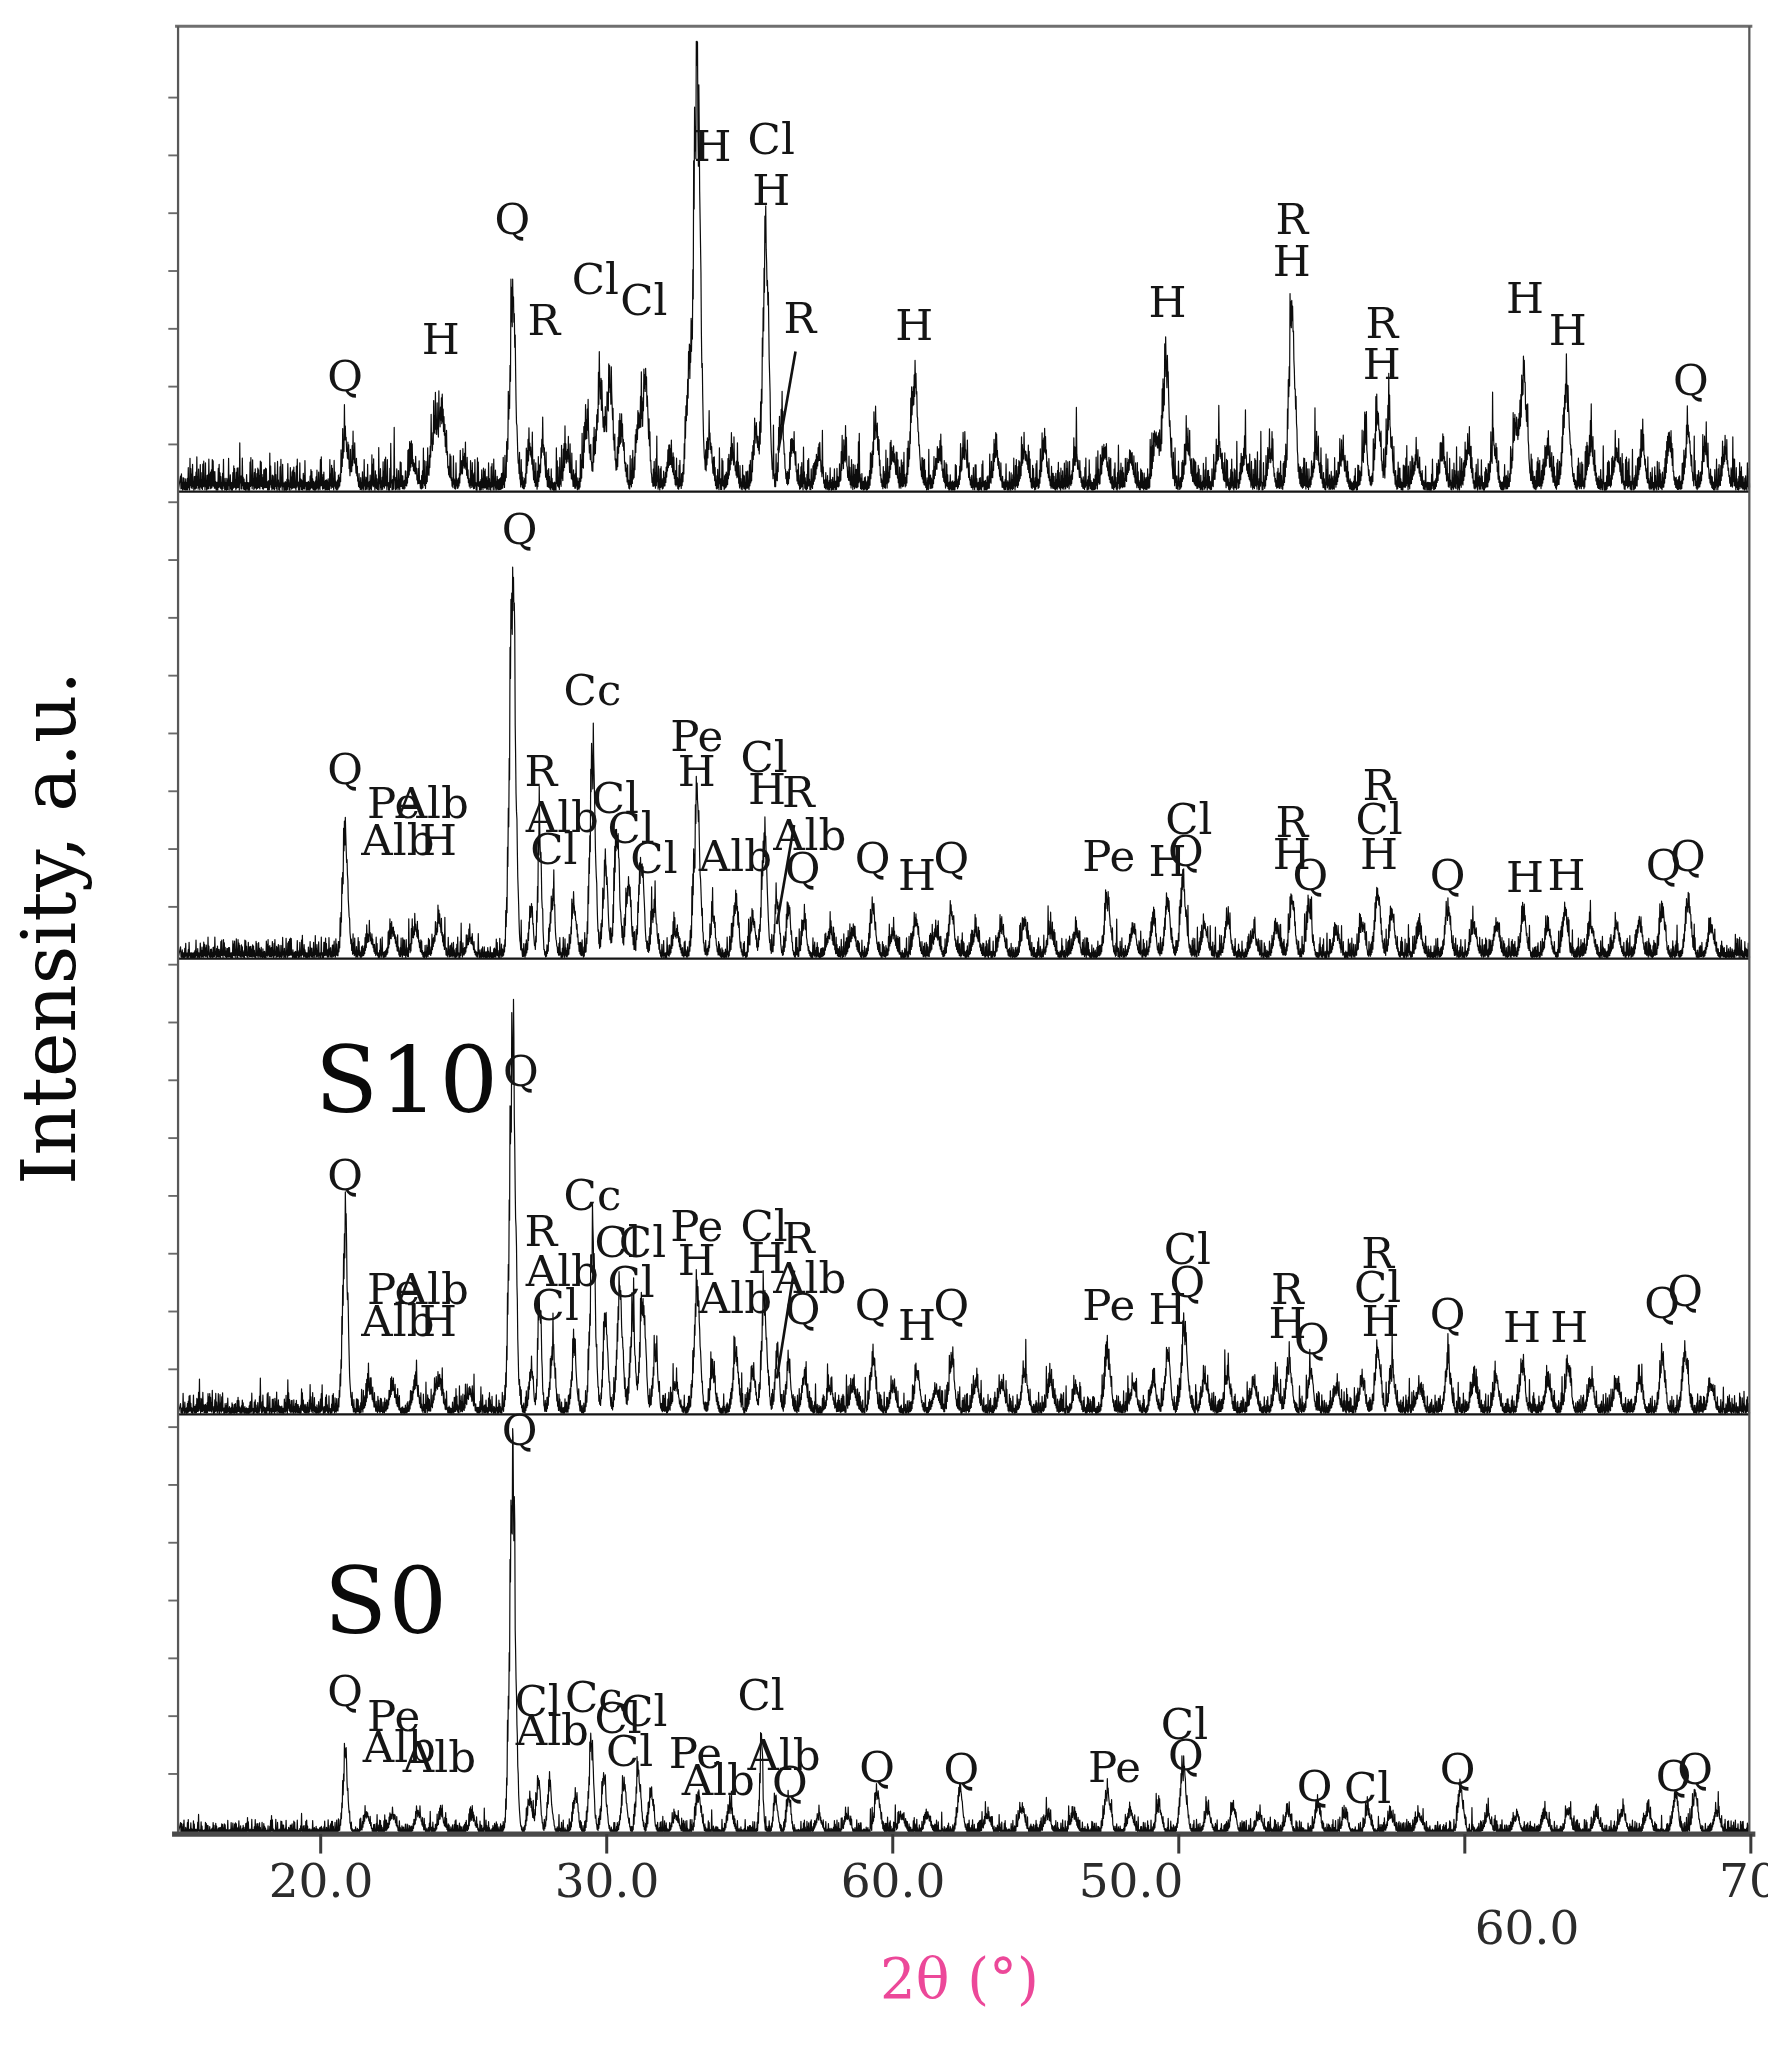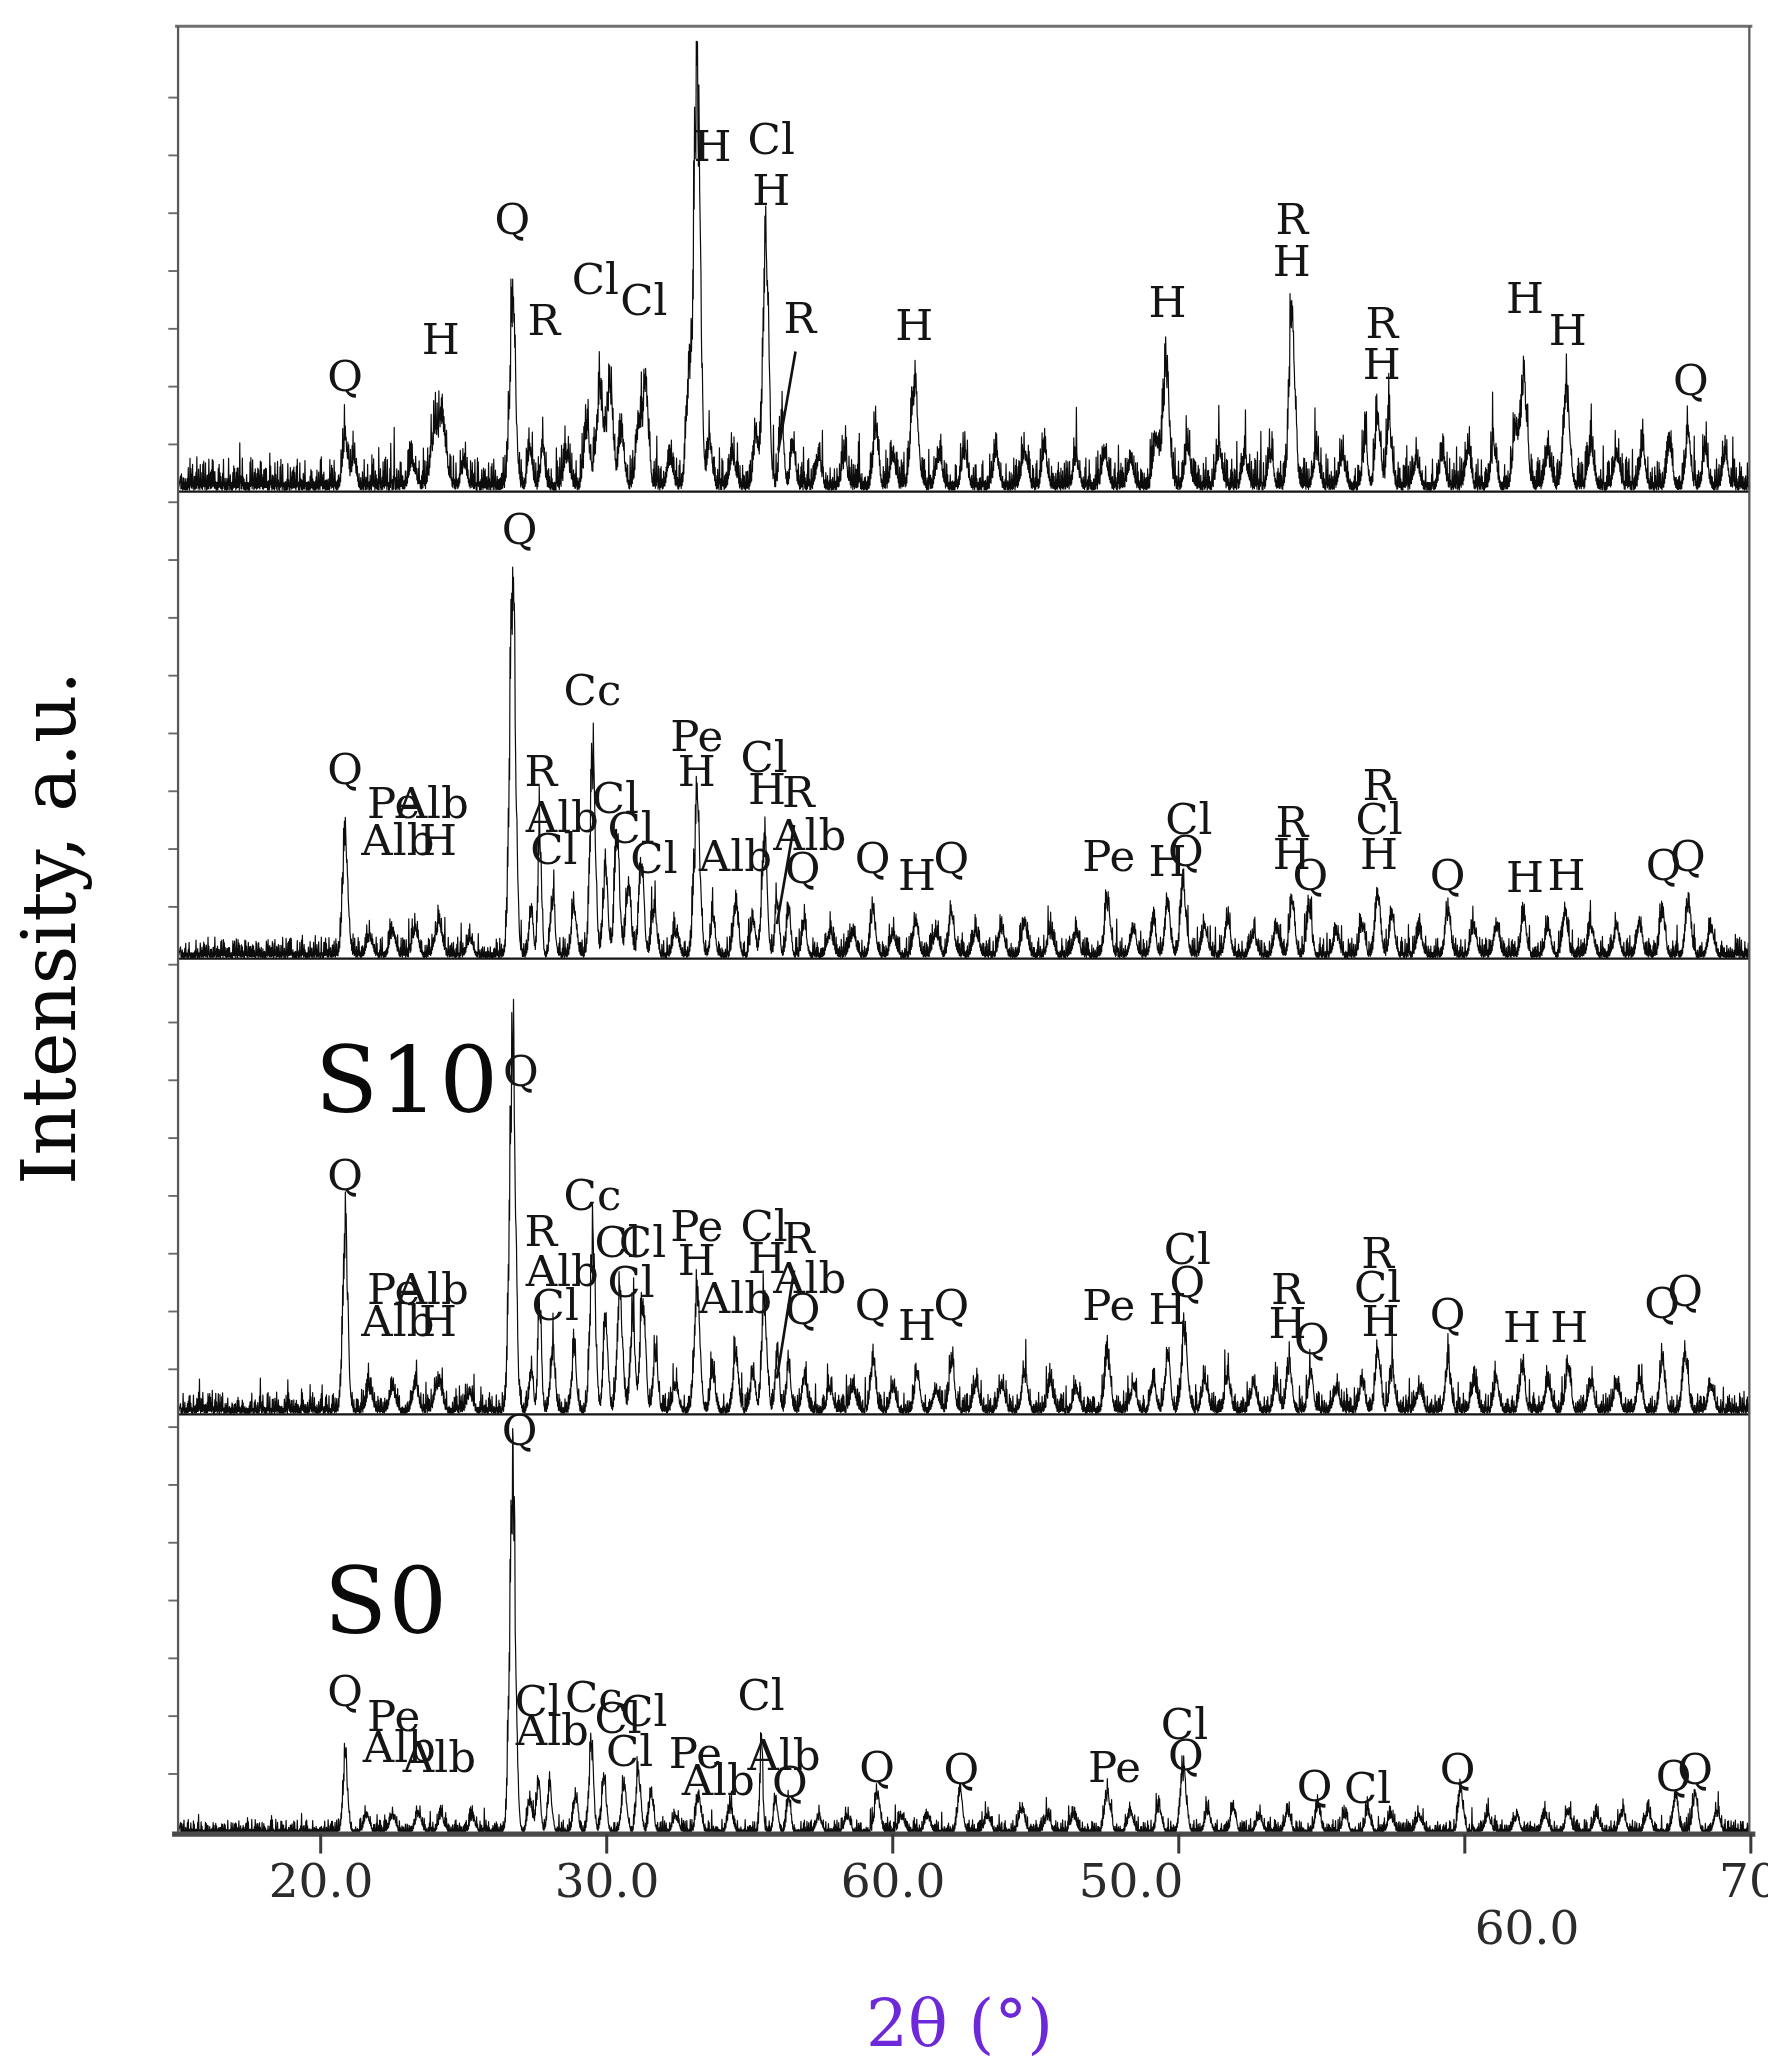--- a/index.html
+++ b/index.html
@@ -8,21 +8,21 @@
   .fig svg{position:absolute;left:0;top:0;}
   .panel-title{position:absolute;font-size:92px;line-height:1;color:#0a0a0a;letter-spacing:1.5px;}
   .t0{left:315px;top:84px;}
   .t1{left:315px;top:572px;}
   .t2{left:315px;top:1035px;text-align:right;}
   .t3{left:324px;top:1556px;}
   .xtick{position:absolute;width:128px;text-align:center;font-size:47px;color:#2b2b2b;top:1853px;}
   .xt0{left:257px;} .xt1{left:543px;} .xt2{left:829px;} .xt3{left:1067px;} .xt4{left:1463px;margin-top:47px;}
   .xt5{left:1719px;width:75px;text-align:left;}
   .xlabel{position:absolute;left:772px;top:1946px;width:375px;text-align:center;
-          font-size:66px;color:#6d28d9;margin-top:39px;}
+          font-size:56px;color:#ec4899;}
   .ylabel{position:absolute;left:-409px;top:884px;width:916px;text-align:center;
           font-size:75px;color:#0a0a0a;transform:rotate(-90deg);}
 </style>
 </head>
 <body>
 
 <div class="fig">
   <svg id="chart-svg" width="1769" height="2066" viewBox="0 0 2356 2752">
       <line x1="224" y1="130" x2="237" y2="130" stroke="#6a6a6a" stroke-width="2.5"></line>
       <line x1="224" y1="207" x2="237" y2="207" stroke="#6a6a6a" stroke-width="2.5"></line>

